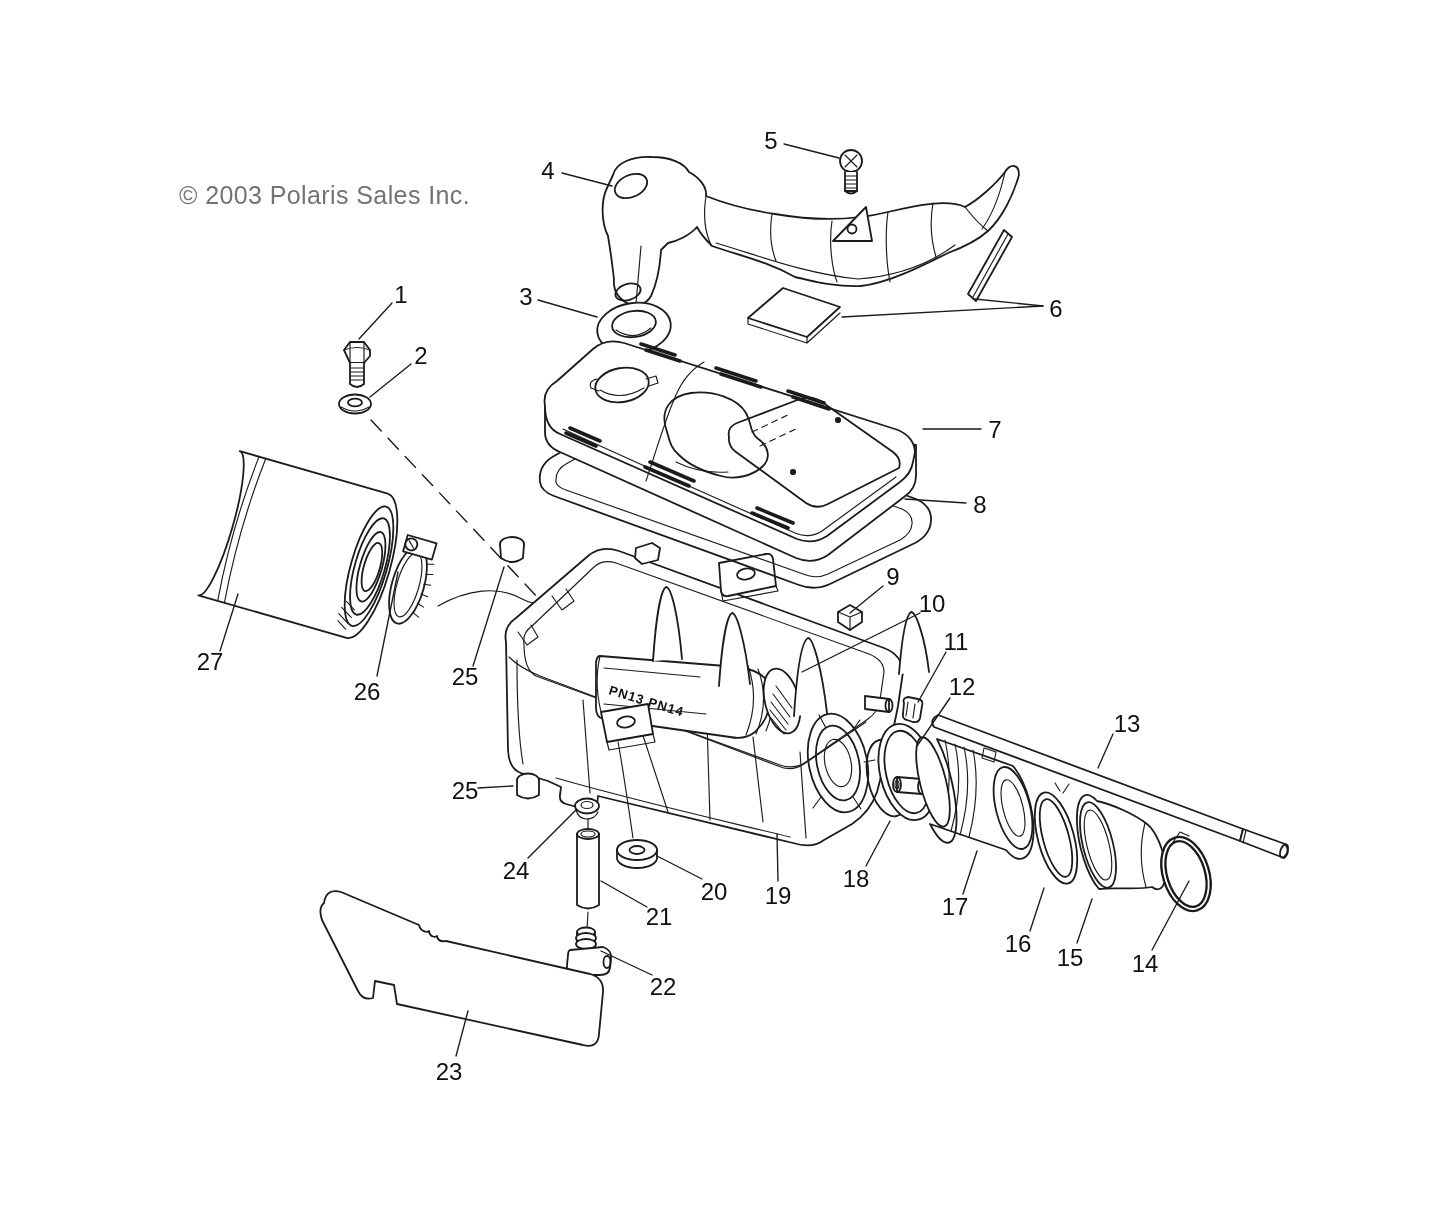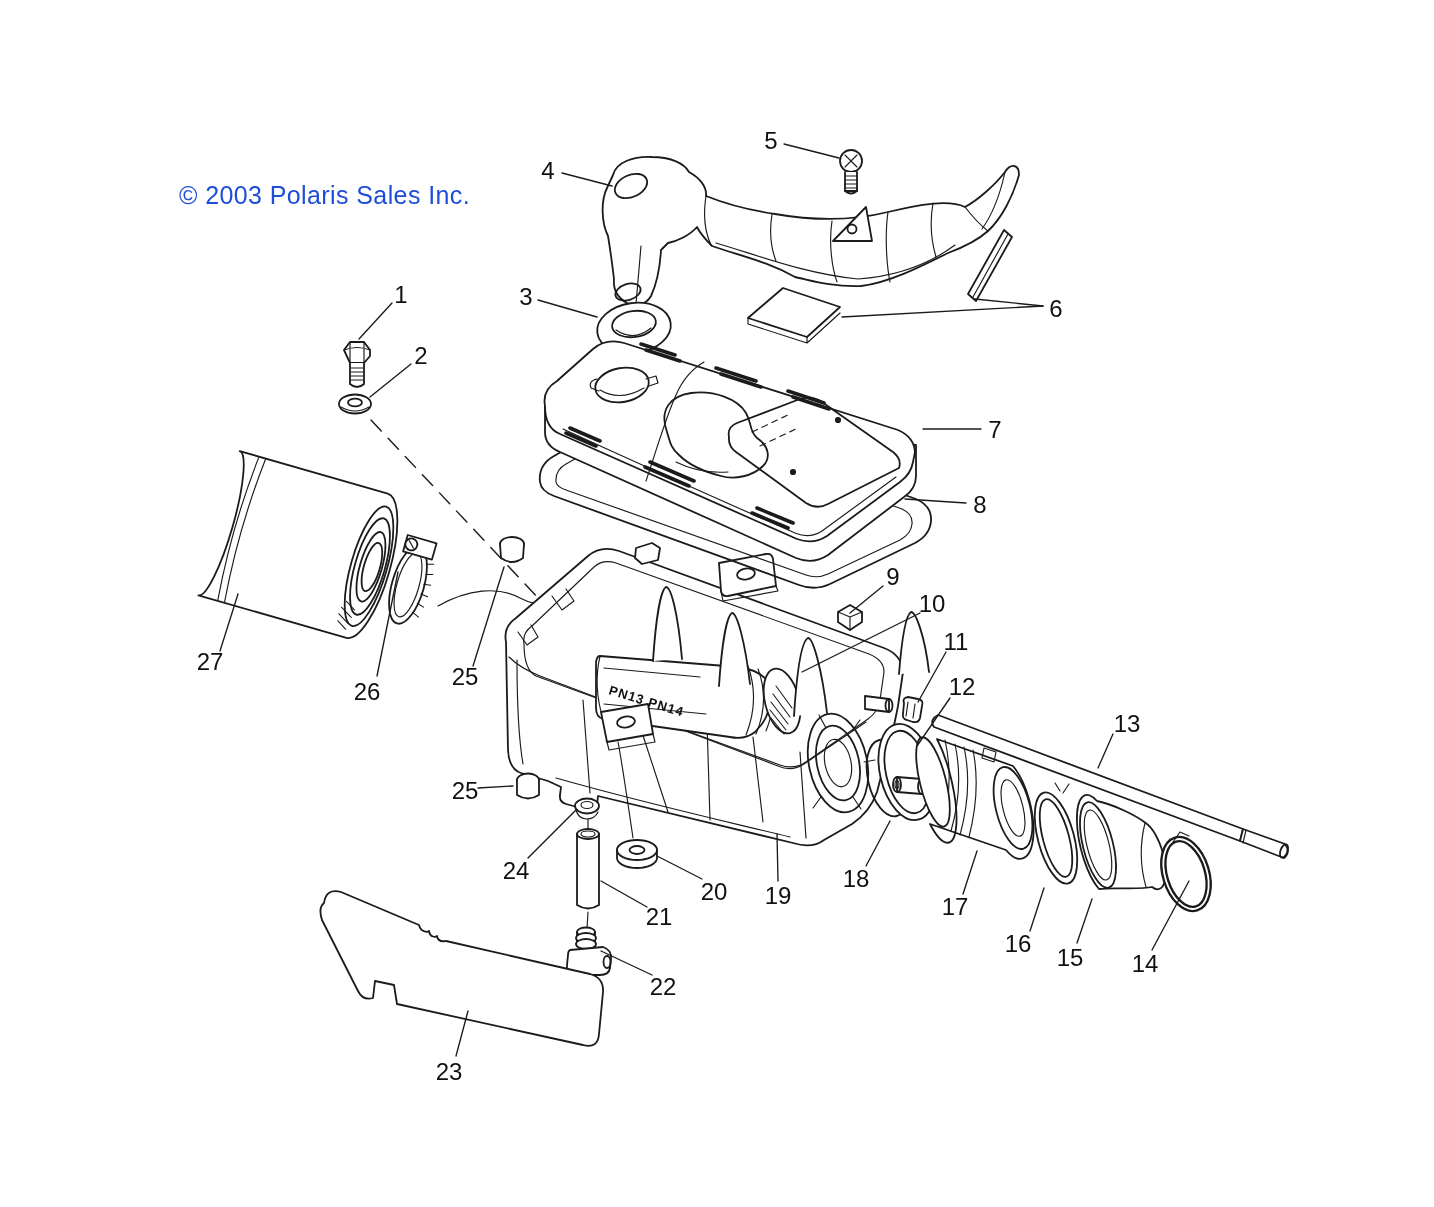--- a/index.html
+++ b/index.html
@@ -1,18 +1,18 @@
 <!DOCTYPE html>
 <html><head>
 <meta charset="utf-8">
 <style>
   html,body{margin:0;padding:0;background:#fff;}
   .stage{position:relative;width:1434px;height:1207px;background:#fff;overflow:hidden;
          font-family:"Liberation Sans",sans-serif;}
-  .copyright{position:absolute;left:179px;top:181px;font-size:25px;color:#1d4ed8;
+  .copyright{position:absolute;left:179px;top:181px;font-size:25px;color:#737373;
              letter-spacing:.4px;white-space:nowrap;}
   svg{position:absolute;left:0;top:0;}
   path,ellipse,circle,line,rect{stroke:#1b1b1b;stroke-width:1.8;fill:none;
        stroke-linecap:round;stroke-linejoin:round;}
   .w{fill:#fff;}
   .thin{stroke-width:1.15;}
   .slot{stroke-width:3.6;}
   .hatch{stroke-width:1.1;}
   .dash{stroke-dasharray:15 10;stroke-width:1.4;}
   .thick{stroke-width:6.5;}

